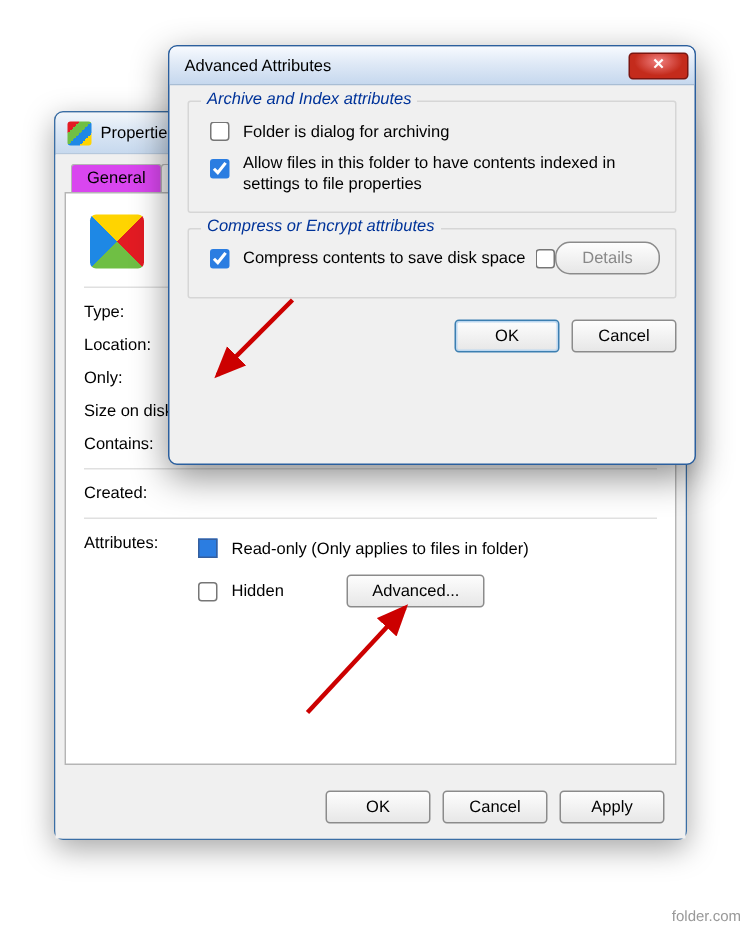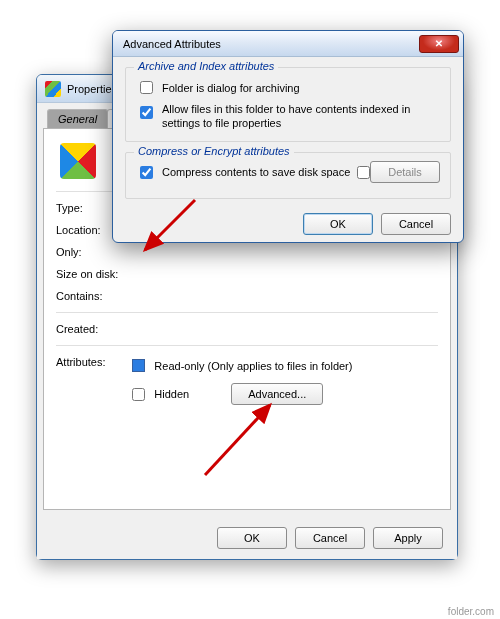--- a/index.html
+++ b/index.html
@@ -39,21 +39,21 @@
     width: 16px; height: 16px; background: linear-gradient(135deg,#e31b23 0 25%,#6fbf44 25% 50%,#1e88e5 50% 75%,#ffd400 75% 100%);
     border-radius: 2px;
   }
   .prop-body { position:absolute; inset:28px 0 0 0; background:#f0f0f0; padding:6px; }
   .tabs { display:flex; gap:0; padding-left:4px; }
   .tab {
     padding:3px 10px; border:1px solid #b5b5b5; background:#fff;
     border-bottom:none; border-radius:3px 3px 0 0; margin-right:-1px;
     font-size:11px;
   }
-  .tab.active { background:#a3a3a3; position:relative; z-index:2;font-style:italic; }
+  .tab.active { background:#d946ef; position:relative; z-index:2; }
   .tab.inactive { background:#f3f3f3; color:#444; }
   .tabpage {
     border:1px solid #b5b5b5; background:#fff; height:382px; padding:12px 12px 8px 12px;
   }
   .row { display:flex; gap:10px; margin-bottom:10px; align-items:center; }
   .big-icon {
     width:36px; height:36px;
     background: conic-gradient(from 45deg,#e31b23 0 25%,#6fbf44 0 50%,#1e88e5 0 75%,#ffd400 0 100%);
     border-radius:4px; margin: 2px 0 12px 4px;
   }
@@ -62,21 +62,21 @@
   input[type=checkbox]{ width:13px; height:13px; accent-color:#2b7de1;}
   .btn {
     min-width:70px; height:22px; padding:0 10px;
     background: linear-gradient(#fdfdfd,#e7e7e7);
     border:1px solid #8b8b8b; border-radius:3px;
     font-size:11px; font-family:inherit;
   }
   .btn.def { border-color:#3c7fb1; box-shadow:0 0 0 1px #bcd7f0 inset; }
   .btn-row { position:absolute; right:14px; bottom:10px; display:flex; gap:8px;}
   .adv-win {
-    position:absolute; left:112px; top:30px; width:352px; height:213px;
+    position:absolute; left:112px; top:30px; width:352px; height:280px;
     border:1px solid #2b5f9e; border-radius:6px;
     background:#f0f0f0;
     box-shadow:0 8px 24px rgba(0,0,0,.45);
     z-index:10;
   }
   .adv-title {
     height:26px; background:linear-gradient(#f7faff,#dfe9f6 45%,#c6d8ee);
     border-bottom:1px solid #a8bdd4; border-radius:5px 5px 0 0;
     display:flex; align-items:center; justify-content:space-between; padding:0 4px 0 10px;
   }
@@ -181,21 +181,21 @@
         </div>
       </div>
       <div class="group">
         <span class="group-title">Compress or Encrypt attributes</span>
         <div class="attrchk" style="margin-bottom:6px">
           <input type="checkbox" checked="" style="">
           <span>Compress contents to save disk space</span>
         </div>
         <div class="attrchk">
           <input type="checkbox" style="">
-          <button class="btn" disabled="" style="margin-left:auto;color:#888;position:absolute;right:10px;">Details</button>
+          <button class="btn" disabled="" style="margin-left:auto;color:#888;position:absolute;right:10px;border-radius:10px;">Details</button>
         </div>
       </div>
     </div>
     <div class="adv-btn-row">
       <button class="btn def">OK</button>
       <button class="btn">Cancel</button>
     </div>
   </div>
 
   <div class="arrow" style="left:140px; top:200px; width:60px; height:60px;">

